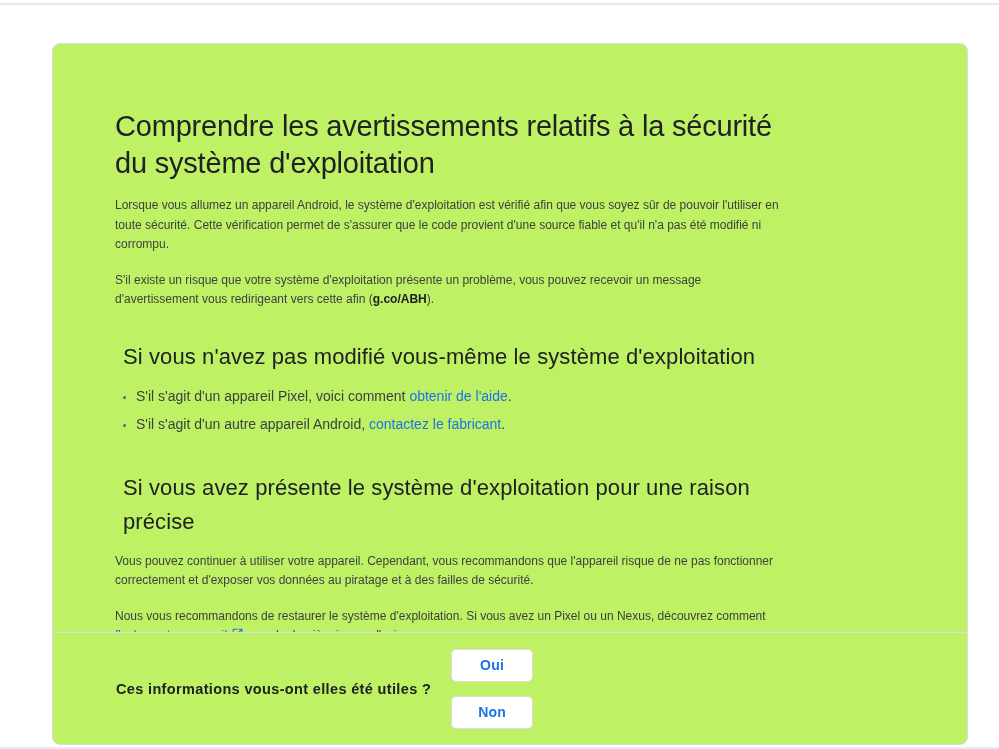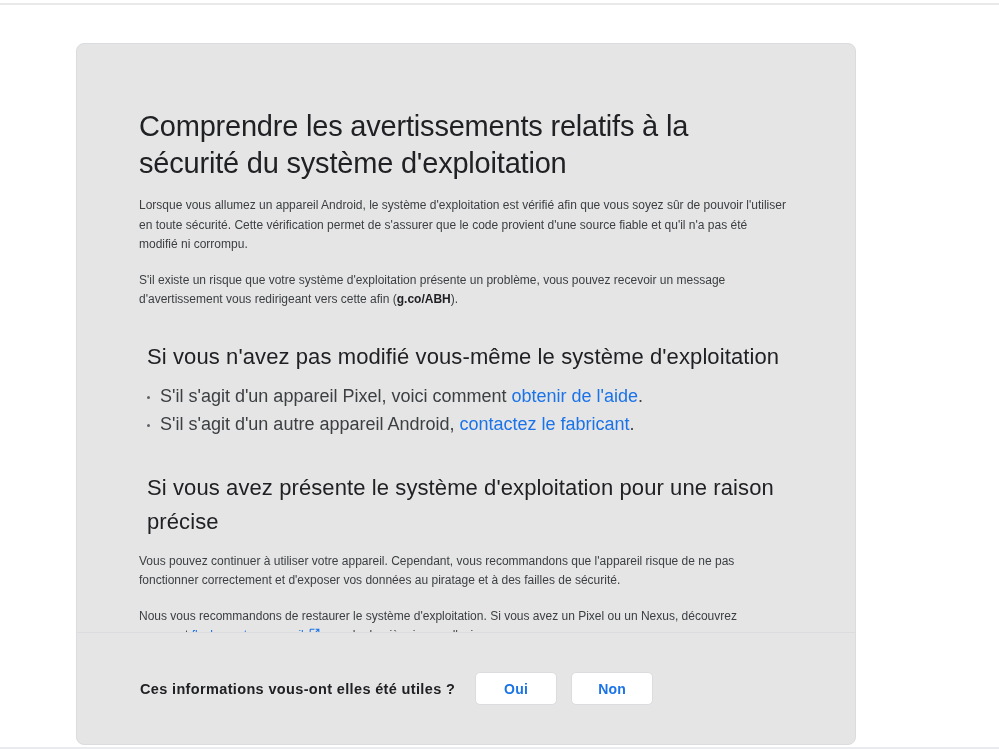--- a/index.html
+++ b/index.html
@@ -12,23 +12,23 @@
   }
   .top-hairline {
     position: absolute; top: 3px; left: 0; width: 100%; height: 2px;
     background: #e9e9e9;
   }
   .bottom-hairline {
     position: absolute; bottom: 0; left: 0; width: 100%; height: 2px;
     background: #e9ebee;
   }
   .card {
-    position: absolute; left: 76px; top: 43px;
-    width: 780px; height: 702px;
-    background: #e5e5e5;
+    position: absolute; left: 52px; top: 43px;
+    width: 916px; height: 702px;
+    background: #bef264;
     border: 1px solid #dadce0;
     border-radius: 8px;
     display: flex; flex-direction: column;
   }
   .card-main {
     flex: 1 1 auto;
     padding: 64px 66px 10px 62px;
     overflow: hidden;
   }
   h1 {
@@ -44,21 +44,21 @@
   h2 {
     font-size: 22px; line-height: 34px; font-weight: 400;
     color: #202124; letter-spacing: 0.1px;
     margin: 30px 0 13px 8px; max-width: 680px;
   }
   h2.second { margin-top: 36px; }
   ul.bullets { list-style: none; margin: 0 0 6px 6px; padding: 0; }
   ul.bullets li {
     display: flex; align-items: flex-start;
     margin-bottom: 9px;
-    font-size: 18px; line-height: 19.5px; color: #3c4043;
+    font-size: 14px; line-height: 19.5px; color: #3c4043;
   }
   .dot {
     width: 3px; height: 3px; border-radius: 50%;
     background: #5f6368; flex: 0 0 auto;
     margin: 9px 10px 0 2px;
   }
   a.link {
     color: #1a73e8; text-decoration: none; cursor: pointer;
   }
   a.link svg { vertical-align: -1px; margin-left: 4px; }
@@ -66,21 +66,21 @@
     flex: 0 0 auto;
     height: 112px;
     border-top: 1px solid #dadce0;
     display: flex; align-items: center;
     padding: 7px 63px;
   }
   .question {
     font-size: 14.5px; font-weight: 700; color: #202124;
     letter-spacing: 0.35px;
   }
-  .btns { display: flex; gap: 14px; margin-left: 20px; }
+  .btns { display: flex; gap: 14px; margin-left: 20px; flex-direction: column; }
   .btn {
     width: 82px; height: 33px;
     background: #ffffff;
     border: 1px solid #dadce0;
     border-radius: 5px;
     color: #1a73e8;
     font-family: "Liberation Sans", sans-serif;
     font-size: 14px; font-weight: 700; letter-spacing: 0.25px;
     cursor: pointer;
   }

